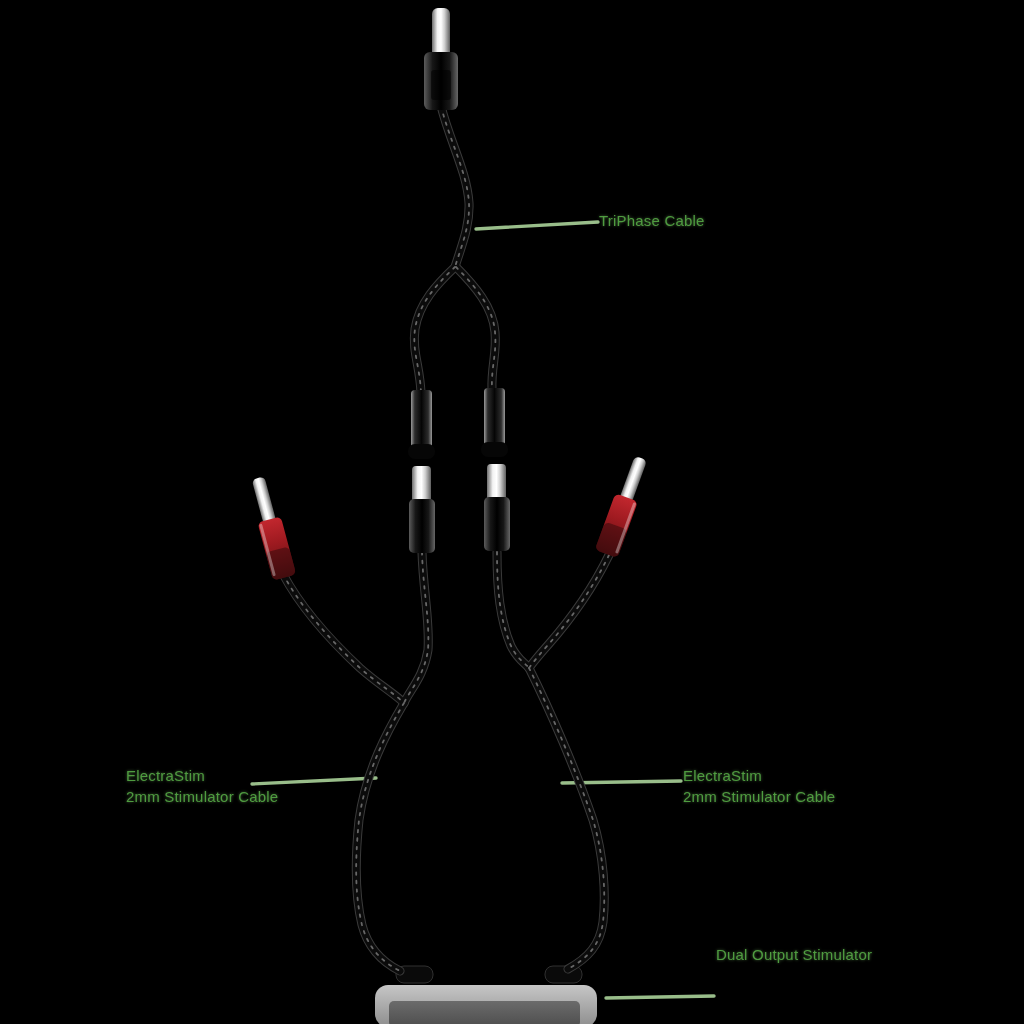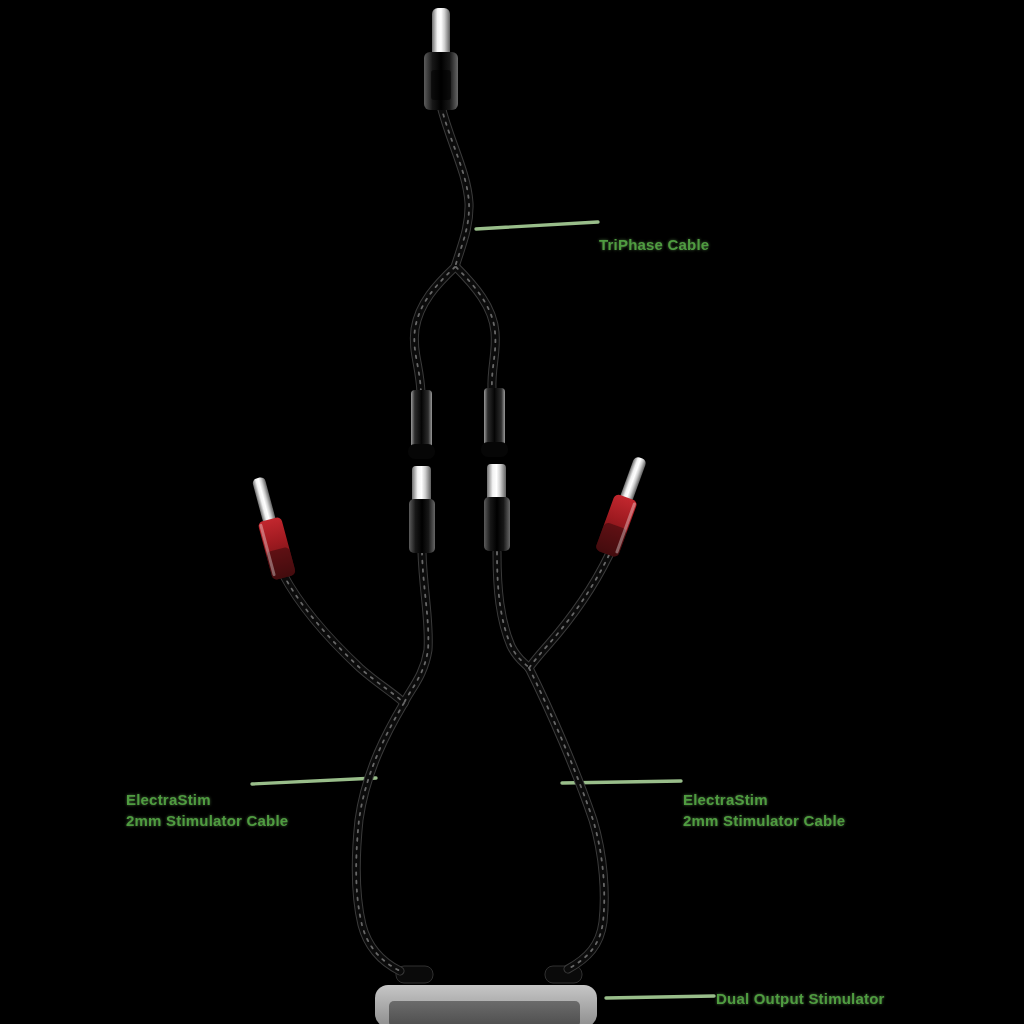--- a/index.html
+++ b/index.html
@@ -3,30 +3,29 @@
 <meta charset="utf-8">
 <style>
   html,body{margin:0;padding:0;background:#000;}
   #stage{
     position:relative;width:1024px;height:1024px;background:#000;
     overflow:hidden;font-family:"Liberation Sans",sans-serif;
   }
   #diagram-svg{position:absolute;left:0;top:0;}
   .label{
     position:absolute;
-    font-size:15px;font-weight:700;letter-spacing:.2px;
+    font-size:15px;font-weight:400;letter-spacing:.2px;
     color:#4f9c40;line-height:21px;white-space:nowrap;
     text-shadow:0 0 3px rgba(130,200,110,.55);
-    margin-top:24px;
   }
   .label span{display:block;}
   #label-triphase{left:599px;top:210px;}
   #label-left-cable{left:126px;top:765px;}
   #label-right-cable{left:683px;top:765px;}
-  #label-stimulator{left:716px;top:964px;}
+  #label-stimulator{left:716px;top:944px;}
 </style>
 </head>
 <body>
 
 <div id="stage">
 
   <svg id="diagram-svg" width="1024" height="1024" viewBox="0 0 1024 1024">
     <defs>
       <linearGradient id="silverH" x1="0" y1="0" x2="1" y2="0">
         <stop offset="0" stop-color="#6e6e6e"></stop>

